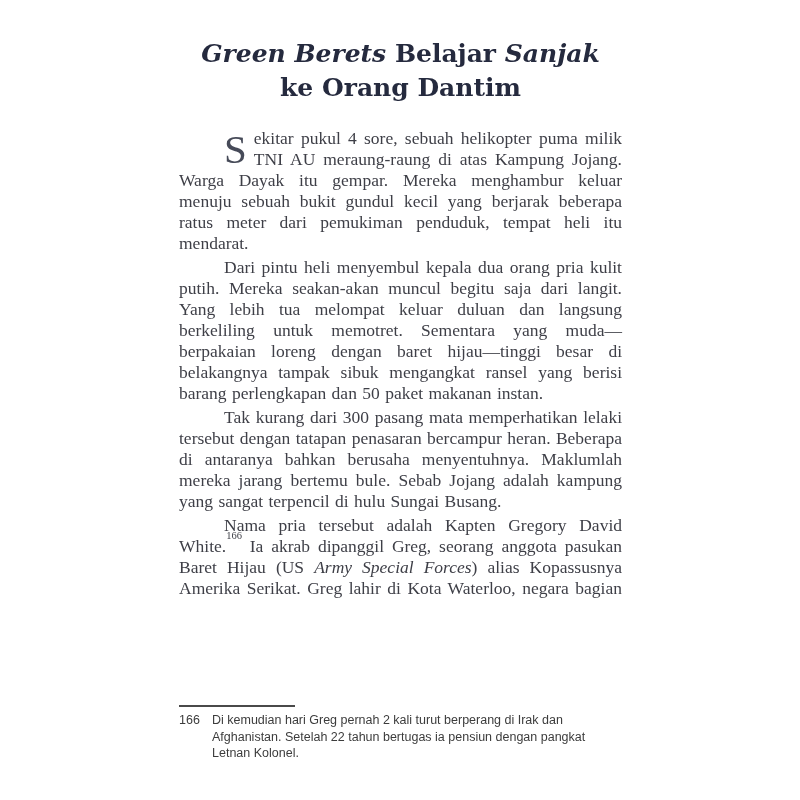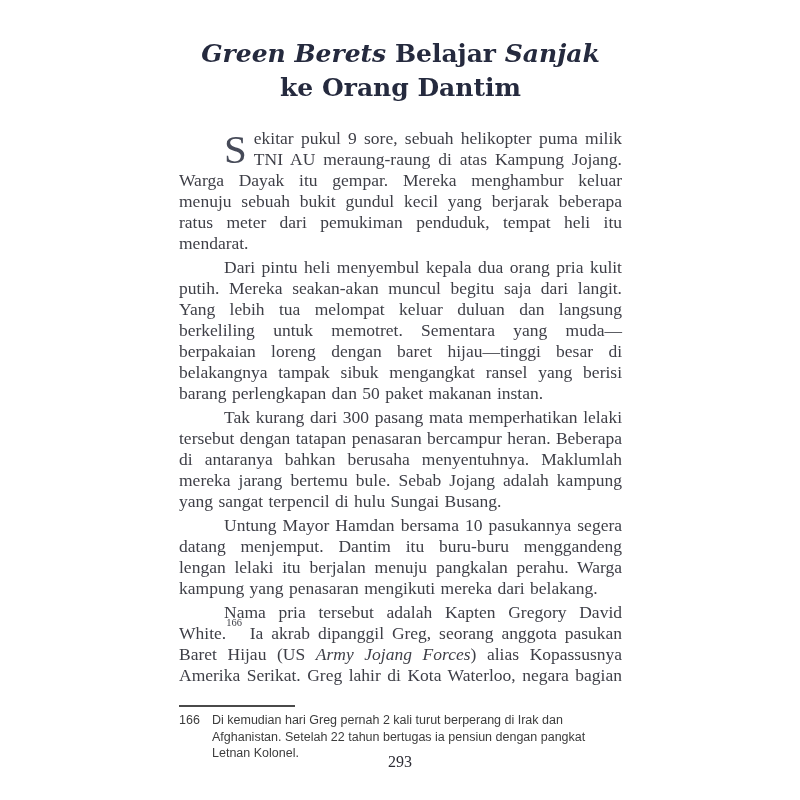--- a/index.html
+++ b/index.html
@@ -97,36 +97,34 @@
 <div class="page">
   <div class="content">
 
     <h1 class="title">
       <span class="t-line"><em>Green Berets</em><span> Belajar </span><em>Sanjak</em></span>
       <span class="t-line">ke Orang Dantim</span>
     </h1>
 
     <div class="body-text">
 
-      <p class="para"><span class="dropcap">S</span><span>ekitar pukul 9 sore, sebuah helikopter puma milik TNI AU meraung-raung di atas Kampung Jojang. Warga Dayak itu gempar. Mereka menghambur keluar menuju sebuah bukit gundul kecil yang berjarak beberapa ratus meter dari pemukiman penduduk, tempat heli itu mendarat.</span></p>
+      <p class="para"><span class="dropcap">S</span><span>ekitar pukul 4 sore, sebuah helikopter puma milik TNI AU meraung-raung di atas Kampung Jojang. Warga Dayak itu gempar. Mereka menghambur keluar menuju sebuah bukit gundul kecil yang berjarak beberapa ratus meter dari pemukiman penduduk, tempat heli itu mendarat.</span></p>
 
       <p class="para indent">Dari pintu heli menyembul kepala dua orang pria kulit putih. Mereka seakan-akan muncul begitu saja dari langit. Yang lebih tua melompat keluar duluan dan langsung berkeliling untuk memotret. Sementara yang muda—berpakaian loreng dengan baret hijau—tinggi besar di belakangnya tampak sibuk mengangkat ransel yang berisi barang perlengkapan dan 50 paket makanan instan.</p>
 
       <p class="para indent">Tak kurang dari 300 pasang mata memperhatikan lelaki tersebut dengan tatapan penasaran bercampur heran. Beberapa di antaranya bahkan berusaha menyentuhnya. Maklumlah mereka jarang bertemu bule. Sebab Jojang adalah kampung yang sangat terpencil di hulu Sungai Busang.</p>
 
 
-      <p class="para indent">Untung Mayor Hamdan bersama 10 pasukannya segera datang menjemput. Dantim itu buru-buru menggandeng lengan lelaki itu berjalan menuju pangkalan perahu. Warga kampung yang penasaran mengikuti mereka dari belakang.</p>
 
-      <p class="para indent justify-last"><span>Nama pria tersebut adalah Kapten Gregory David White.</span><sup class="fn-ref">166</sup><span> Ia akrab dipanggil Greg, seorang anggota pasukan Baret Hijau (US </span><em>Army Jojang Forces</em><span>) alias Kopassusnya Amerika Serikat. Greg lahir di Kota Waterloo, negara bagian</span></p>
+      <p class="para indent justify-last"><span>Nama pria tersebut adalah Kapten Gregory David White.</span><sup class="fn-ref">166</sup><span> Ia akrab dipanggil Greg, seorang anggota pasukan Baret Hijau (US </span><em>Army Special Forces</em><span>) alias Kopassusnya Amerika Serikat. Greg lahir di Kota Waterloo, negara bagian</span></p>
 
     </div>
   </div>
 
   <div class="footnote-block">
     <div class="fn-rule"></div>
     <div class="footnote">
       <span class="fn-num">166</span>
       <span class="fn-text">Di kemudian hari Greg pernah 2 kali turut berperang di Irak dan Afghanistan. Setelah 22 tahun bertugas ia pensiun dengan pangkat Letnan Kolonel.</span>
     </div>
   </div>
 
-  <div class="page-number">293</div>
 </div>
 
 </body></html>

